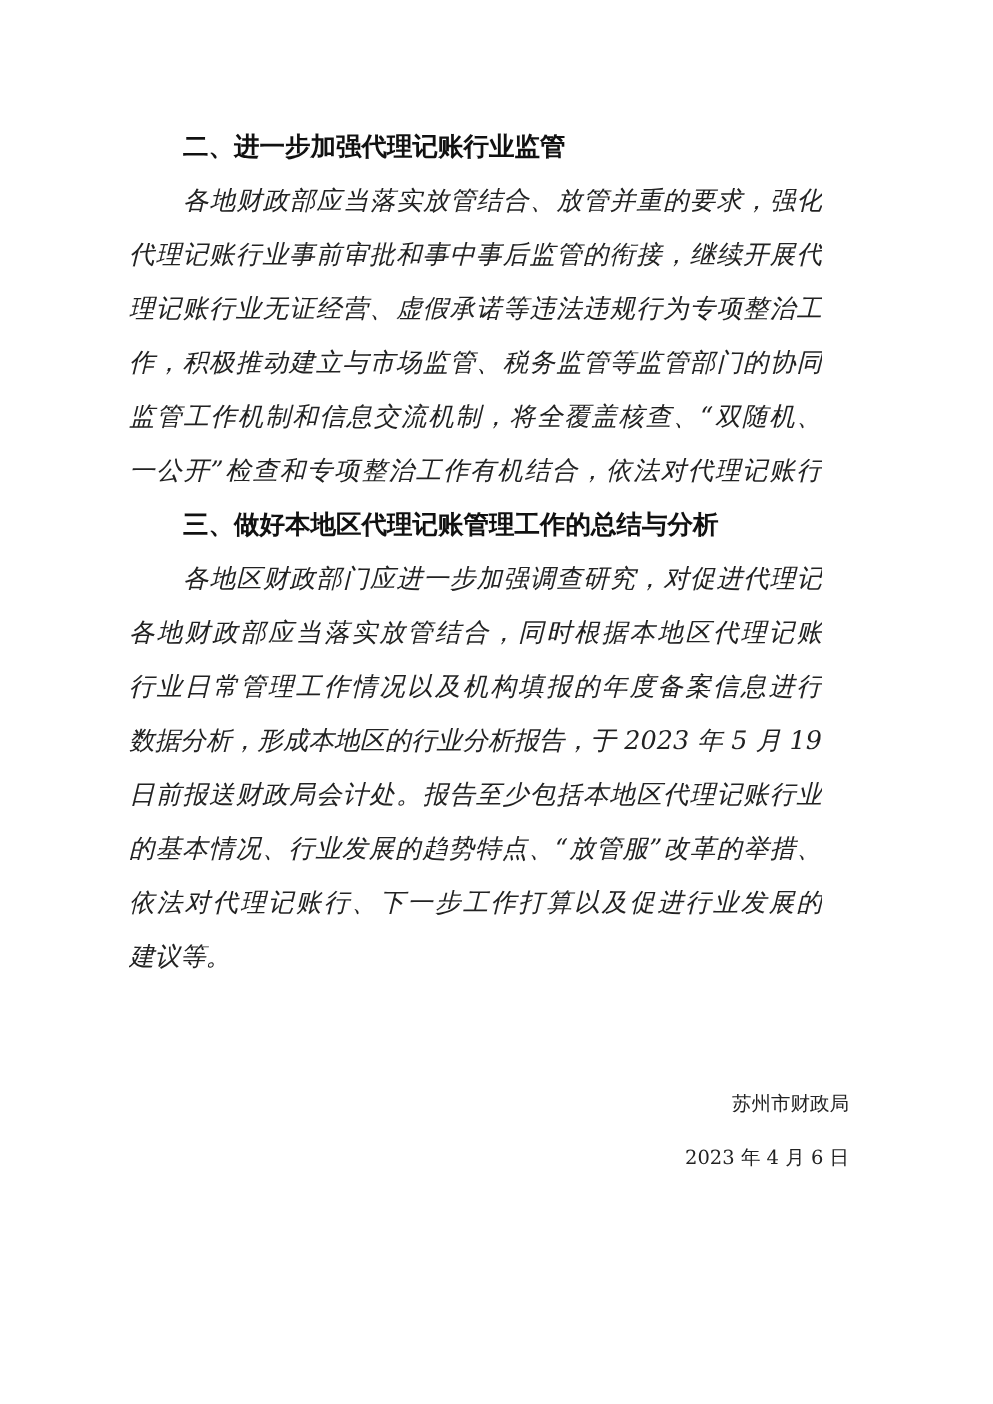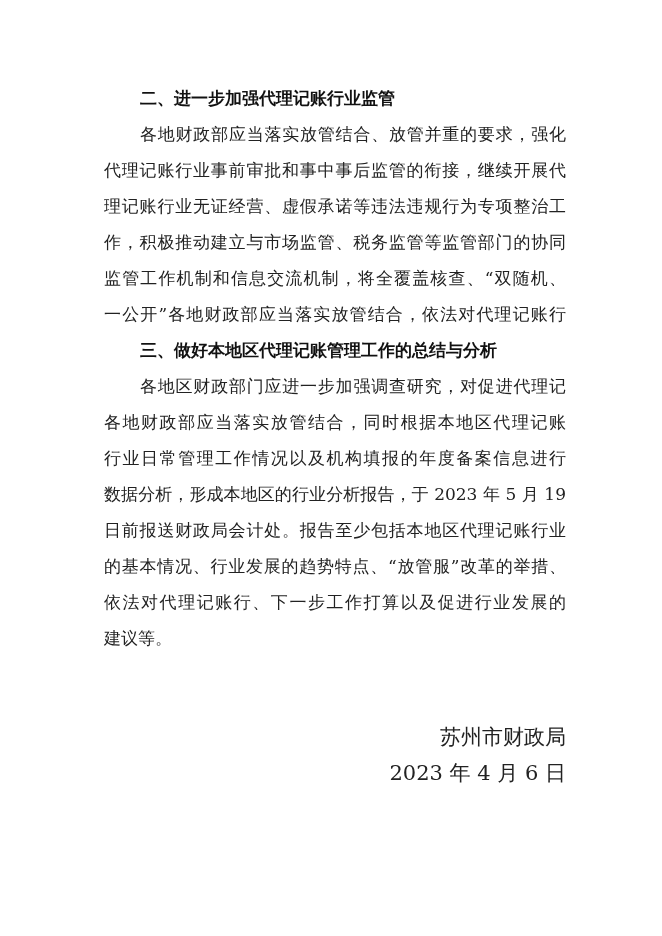--- a/index.html
+++ b/index.html
@@ -10,77 +10,78 @@
     body {
       width: 662px;
       height: 936px;
       position: relative;
       overflow: hidden;
       font-family: "DejaVu Serif", "Liberation Serif", serif;
       color: #222222;
     }
     .page {
       position: absolute;
-      left: 104px;
+      left: 86px;
       top: 80px;
       width: 462px;
     }
     .heading {
       font-family: "DejaVu Sans", "Liberation Sans", sans-serif;
       font-weight: bold;
       font-size: 17px;
       line-height: 36px;
       height: 36px;
       text-indent: 36px;
       color: #111111;
       white-space: nowrap;
     }
     .para {
       font-size: 17px;
       line-height: 36px;
+      font-style: italic;
     }
     .line {
       height: 36px;
       white-space: nowrap;
       text-align: justify;
       text-align-last: justify;
       overflow: hidden;
     }
     .line.first {
       padding-left: 36px;
     }
     .line.last {
       text-align-last: left;
     }
     .signature {
       position: absolute;
       right: 96px;
       top: 719px;
       text-align: right;
-      font-size: 21px;
+      font-size: 13px;
       line-height: 36px;
     }
     .signature div {
       height: 36px;
       white-space: nowrap;
     }
   </style>
 </head>
 <body>
 
 <div class="page">
 
   <div class="heading">二、进一步加强代理记账行业监管</div>
   <div class="para">
     <div class="line first">各地财政部应当落实放管结合、放管并重的要求，强化</div>
     <div class="line">代理记账行业事前审批和事中事后监管的衔接，继续开展代</div>
     <div class="line">理记账行业无证经营、虚假承诺等违法违规行为专项整治工</div>
     <div class="line">作，积极推动建立与市场监管、税务监管等监管部门的协同</div>
     <div class="line">监管工作机制和信息交流机制，将全覆盖核查、“双随机、</div>
-    <div class="line">一公开”各地财政部应当落实放管结合，依法对代理记账行</div>
+    <div class="line">一公开”检查和专项整治工作有机结合，依法对代理记账行</div>
   </div>
 
   <div class="heading">三、做好本地区代理记账管理工作的总结与分析</div>
   <div class="para">
     <div class="line first">各地区财政部门应进一步加强调查研究，对促进代理记</div>
     <div class="line">各地财政部应当落实放管结合，同时根据本地区代理记账</div>
     <div class="line">行业日常管理工作情况以及机构填报的年度备案信息进行</div>
     <div class="line">数据分析，形成本地区的行业分析报告，于 2023 年 5 月 19</div>
     <div class="line">日前报送财政局会计处。报告至少包括本地区代理记账行业</div>
     <div class="line">的基本情况、行业发展的趋势特点、“放管服”改革的举措、</div>

